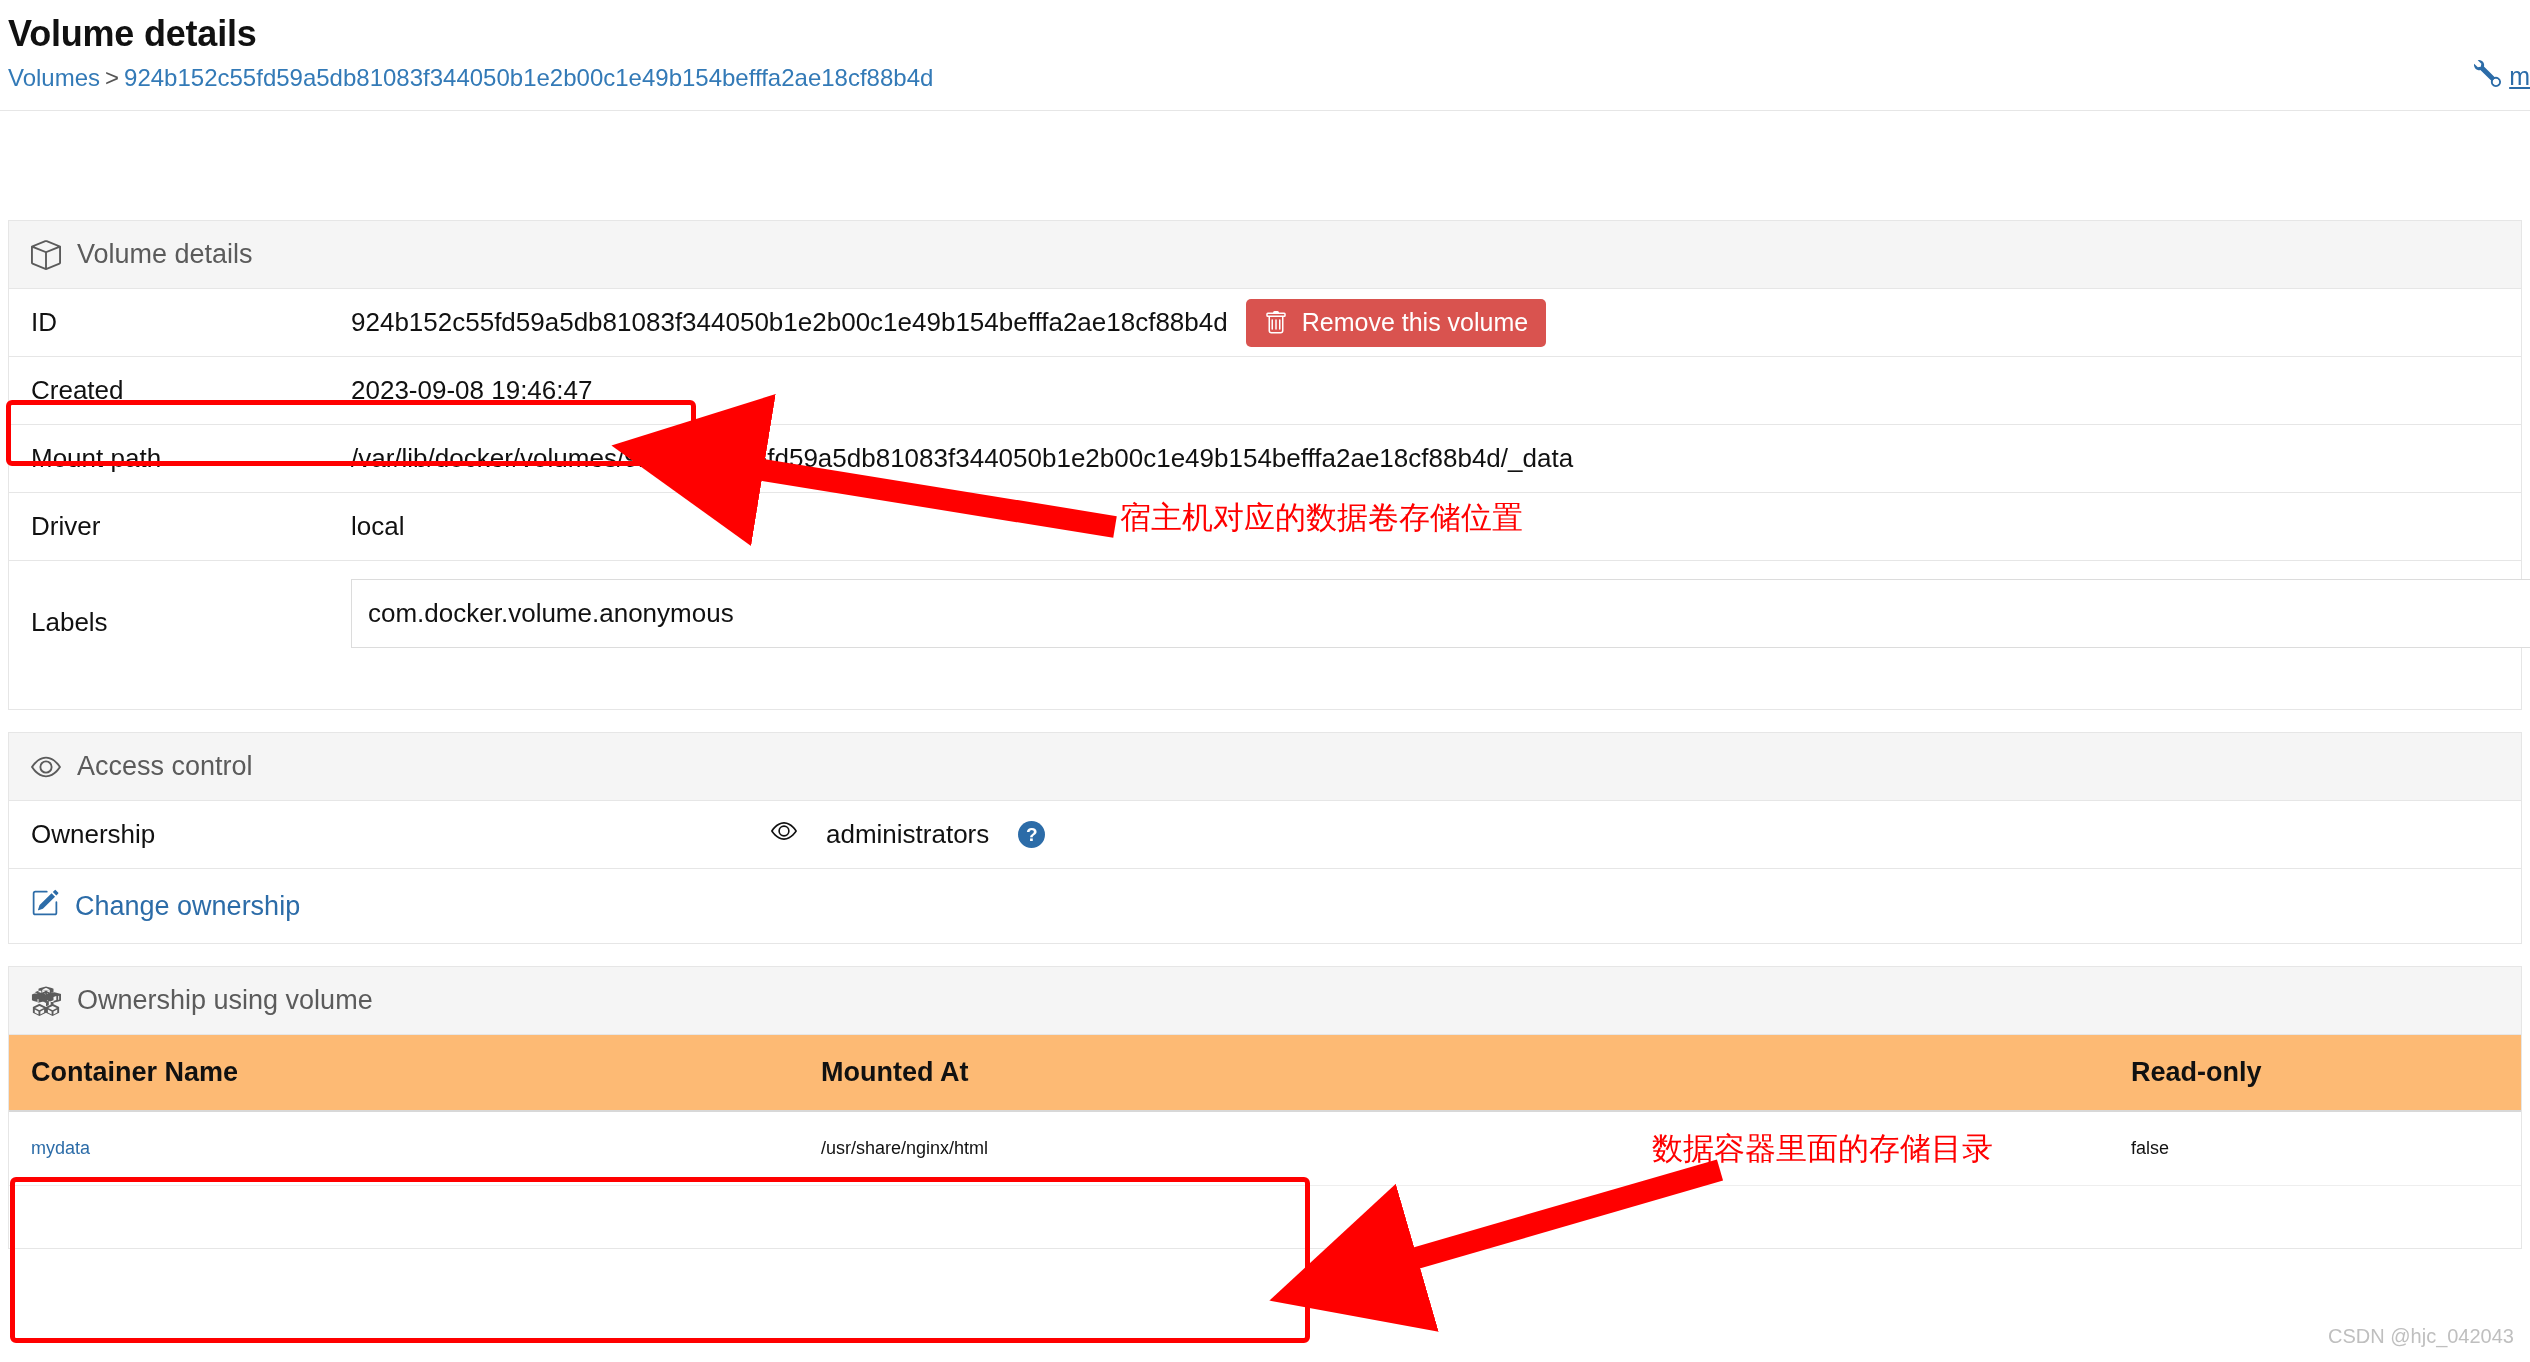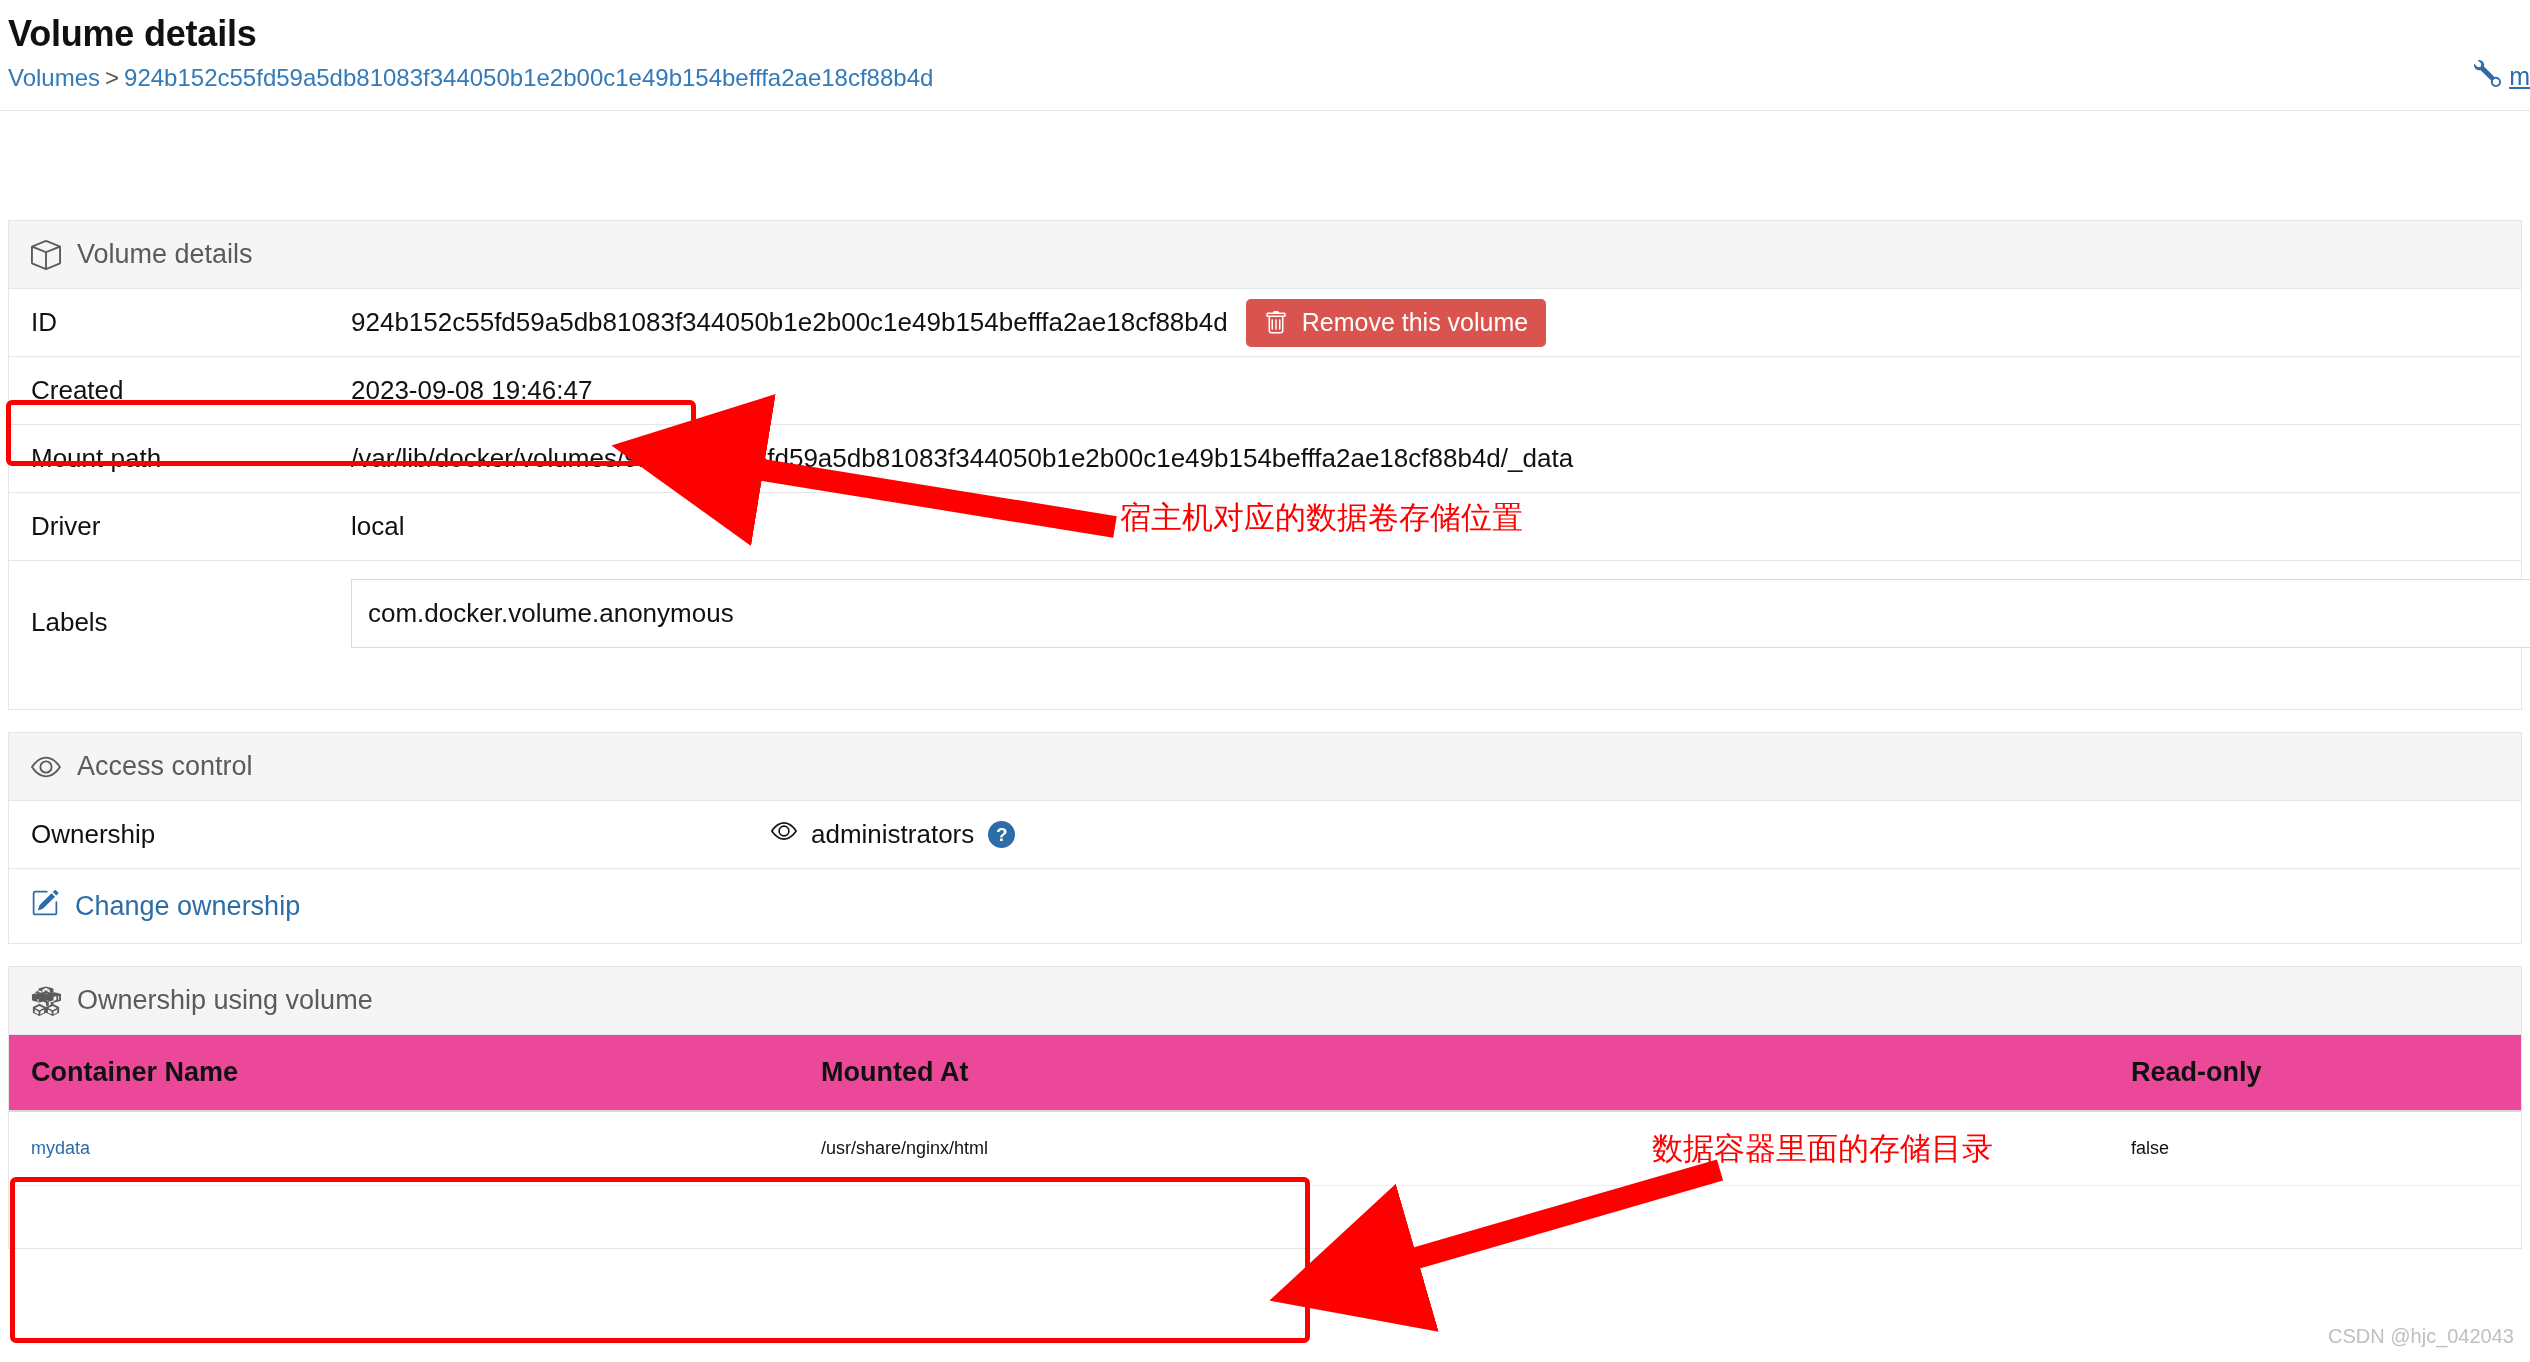--- a/index.html
+++ b/index.html
@@ -77,38 +77,38 @@
   .label-box {
     border: 1px solid #dcdcdc;
     background: #fff;
     padding: 18px 16px;
     font-size: 26px; color: #111;
     width: 2280px;
   }
 
   
   .own-value { justify-content: flex-start; }
-  .own-inline { display: flex; align-items: center; gap: 14px; font-size: 26px; color: #111; margin-left: 420px; }
+  .own-inline { display: flex; align-items: center; gap: 29px; font-size: 26px; color: #111; margin-left: 420px; }
   .help-circle {
     width: 27px; height: 27px; border-radius: 50%;
     background: #2c6ca8; color: #fff; font-size: 19px; font-weight: 700;
     display: inline-flex; align-items: center; justify-content: center;
     font-family: "Liberation Sans", sans-serif;
   }
   .link-row { padding: 0 22px; min-height: 74px; display: flex; align-items: center; }
   .link-blue {
     color: #2c6ca8; font-size: 27px; text-decoration: none;
     display: inline-flex; align-items: center; gap: 16px; font-weight: 400;
   }
 
   
   .ctable { width: 100%; border-collapse: collapse; }
   .ctable th {
     text-align: left; font-size: 27px; font-weight: 700; color: #111;
-    padding: 22px 22px; background: #ec4899;
+    padding: 22px 22px; background: #fdba74;
     border-bottom: 2px solid #d8d8d8;
   }
   .ctable td {
     font-size: 18px; padding: 26px 22px; color: #111;
     border-bottom: 1px solid #eee;
   }
   .ctable .c-name { width: 790px; }
   .ctable .c-mount { width: 1310px; }
   .ctable a { color: #2c6ca8; text-decoration: none; }
 

